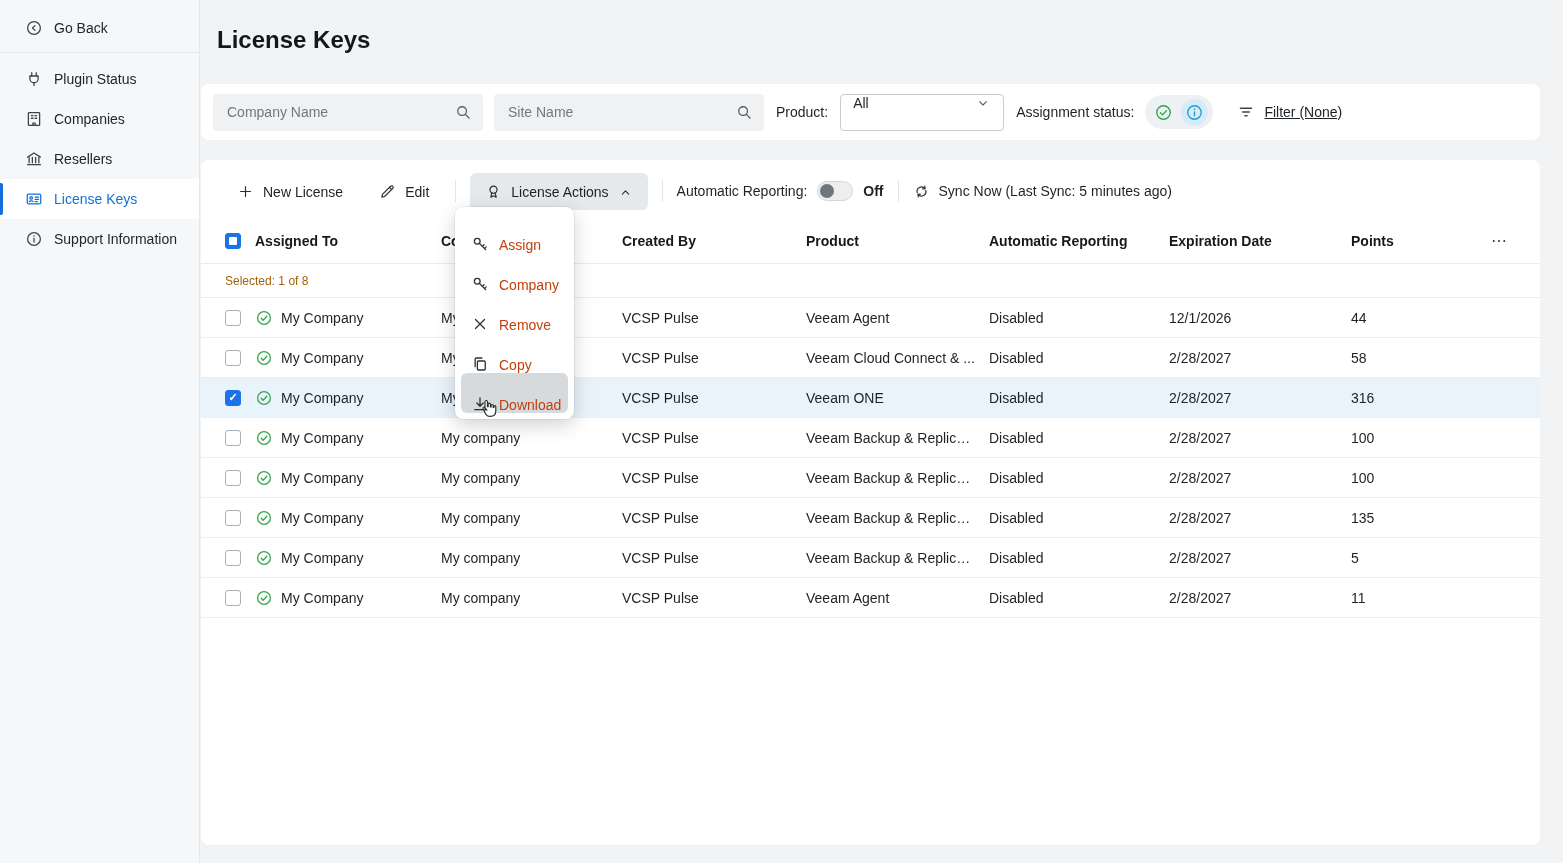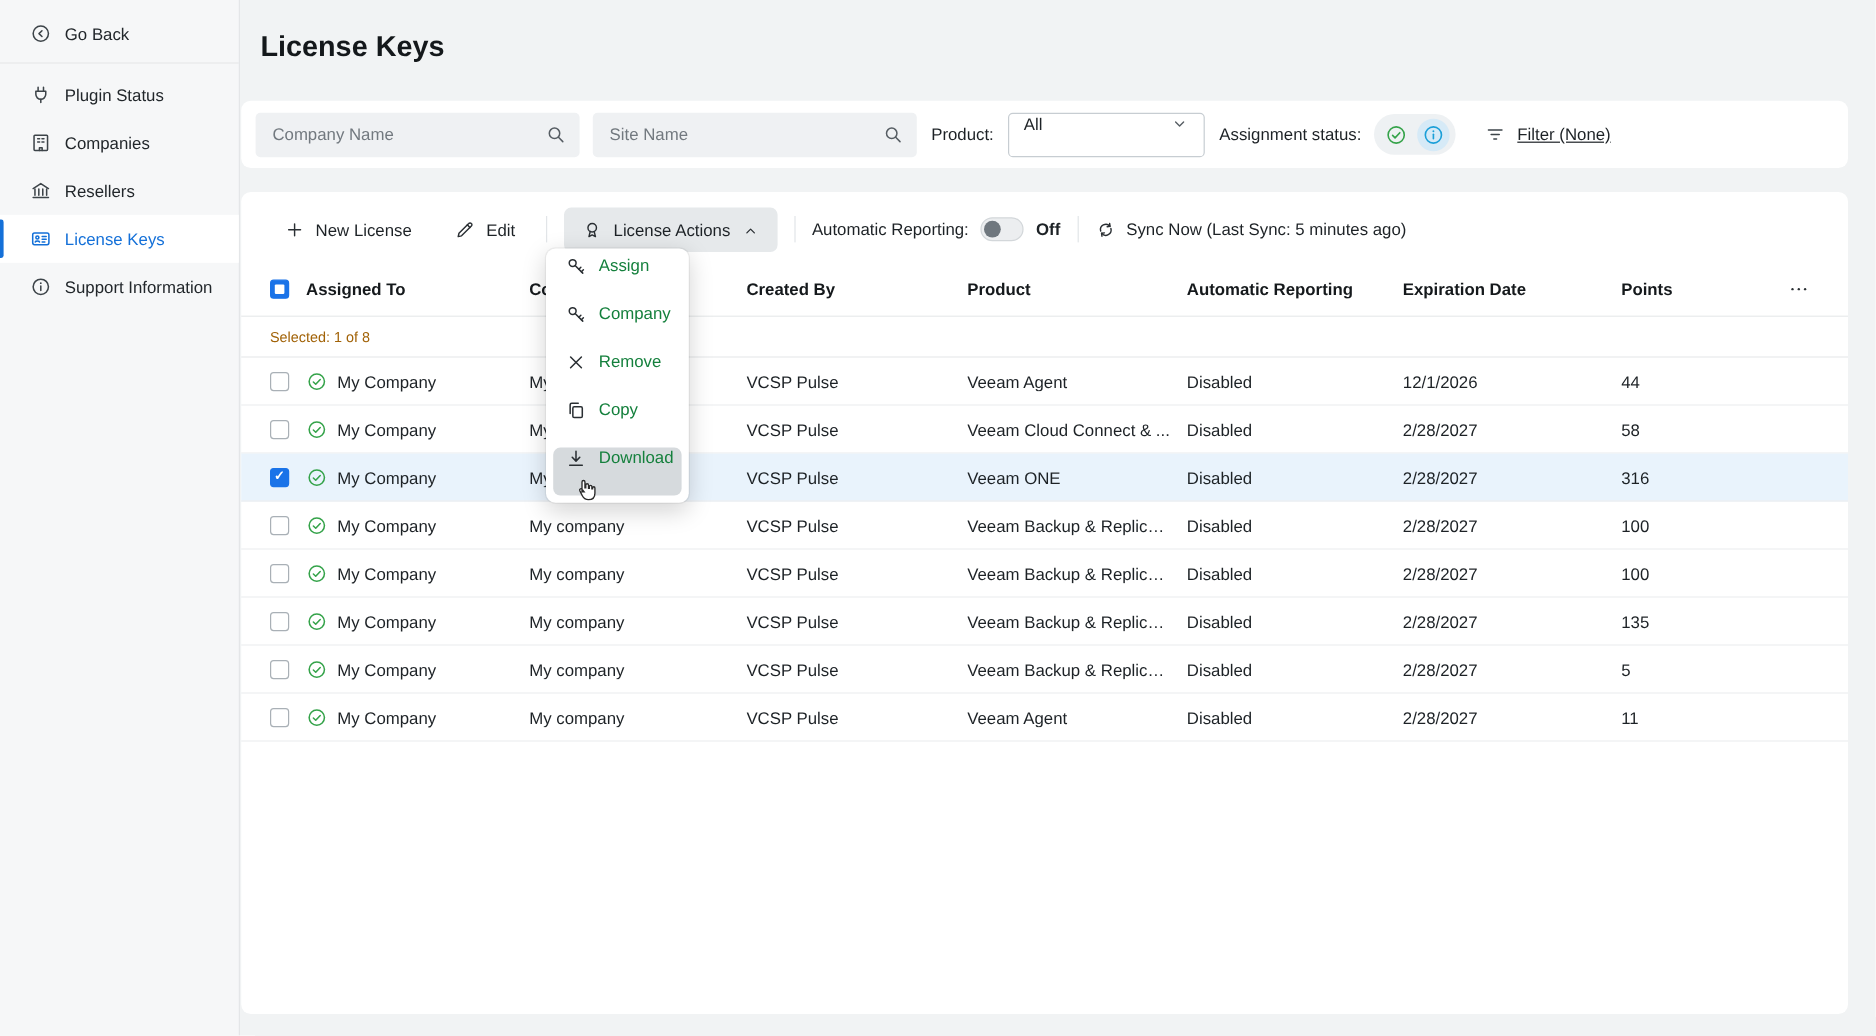--- a/index.html
+++ b/index.html
@@ -70,21 +70,21 @@
   
   .cb { width:16px; height:16px; border:1.5px solid #a9b0b6; border-radius:3px; background:#fff; display:inline-grid; place-items:center; cursor:pointer; }
   .cb.checked { background:#1a73e8; border-color:#1a73e8; }
   .cb.checked::after { content:"\2713"; color:#fff; font-size:11px; font-weight:700; line-height:1; }
   .cb.indet { background:#1a73e8; border-color:#1a73e8; }
   .cb.indet::after { content:""; width:8px; height:8px; background:#fff; border-radius:1px; }
 
   
   .menu { position:absolute; left:455px; top:207px; width:119px; background:#fff; border-radius:8px; padding:6px; z-index:50;
           box-shadow:0 6px 20px rgba(0,0,0,.18), 0 0 0 1px rgba(0,0,0,.05); }
-  .menu-item { height:40px; display:flex; align-items:flex-start; gap:10px; padding:0 10px; border-radius:6px; cursor:pointer; color:#15803d; }
+  .menu-item { height:40px; display:flex; align-items:flex-end; gap:10px; padding:0 10px; border-radius:6px; cursor:pointer; color:#c2410c; }
   .menu-item .ic { width:18px; height:18px; color:#2a2f33; }
   .menu-item.hl { background:#d6dadd; }
 
   .cursor { position:absolute; left:478px; top:396px; width:21px; height:25px; z-index:60; pointer-events:none; }
 </style>
 </head>
 <body>
 
 <svg width="0" height="0" style="position:absolute" aria-hidden="true">
   <symbol id="i-back" viewBox="0 0 24 24">

